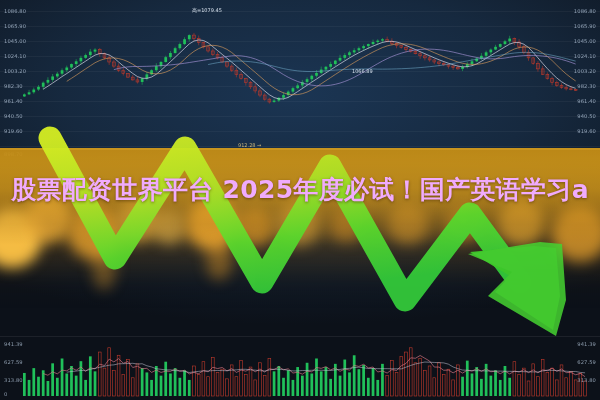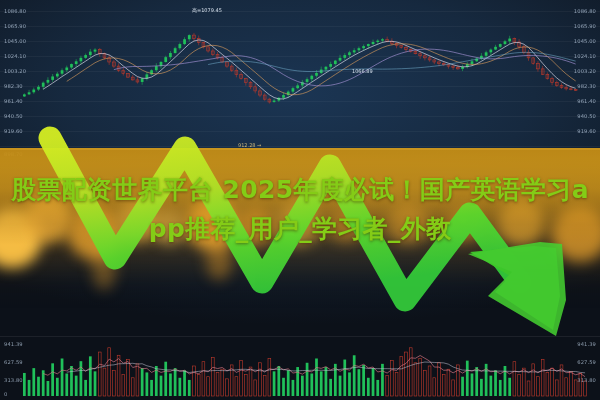--- a/index.html
+++ b/index.html
@@ -94,21 +94,21 @@
   .arrow-layer{position:absolute;left:0;top:0;width:600px;height:400px;}
 
   
   .title-wrap{
     position:absolute;left:0;top:170px;width:600px;
     text-align:center;
     padding:0 6px;
     box-sizing:border-box;
   }
   .title-line{
-    color:#84cc16;
+    color:#f0abfc;
     font-size:25px;
     font-weight:bold;
     line-height:39px;
     letter-spacing:.3px;
     text-shadow:0 1px 3px rgba(60,36,0,.55);
     font-family:"DejaVu Sans","Liberation Sans",sans-serif;
     word-break:break-all;
   }
 </style>
 </head>
@@ -431,21 +431,20 @@
     </defs>
     <g opacity="0.95">
       <polyline points="50,138 115,258 185,148 262,282 330,166 405,300 470,214 520,282" fill="none" stroke="url(#arrGrad)" stroke-width="23" stroke-linecap="round" stroke-linejoin="round"></polyline>
       <polygon points="553,330 495,292 510,276 470,252 534,246 556,248 560,296" fill="#3fd02a" opacity="0.97"></polygon>
       <polygon points="556,336 488,296 512,272 468,254 540,242 562,244 566,300" fill="#46d331" opacity="0.9"></polygon>
     </g>
   </svg>
 
   <div class="title-wrap">
     <div class="title-line">股票配资世界平台 2025年度必试！国产英语学习a</div>
-    <div class="title-line">pp推荐_用户_学习者_外教</div>
   </div>
 
   <div class="panel-sep" style="top:336px"></div>
 
   <svg class="layer" viewBox="0 0 600 400" preserveAspectRatio="none">
     <g id="volbars">
         <rect x="22.98949152542373" y="372.9569377990431" width="2.732881355932203" height="23.04306220095691" fill="#20c05a"></rect>
         <rect x="27.70135593220339" y="379.92344497607655" width="2.732881355932203" height="16.076555023923447" fill="#20c05a"></rect>
         <rect x="32.413220338983045" y="368.13397129186603" width="2.732881355932203" height="27.866028708133967" fill="#20c05a"></rect>
         <rect x="37.12508474576271" y="376.7081339712919" width="2.732881355932203" height="19.291866028708114" fill="#20c05a"></rect>

